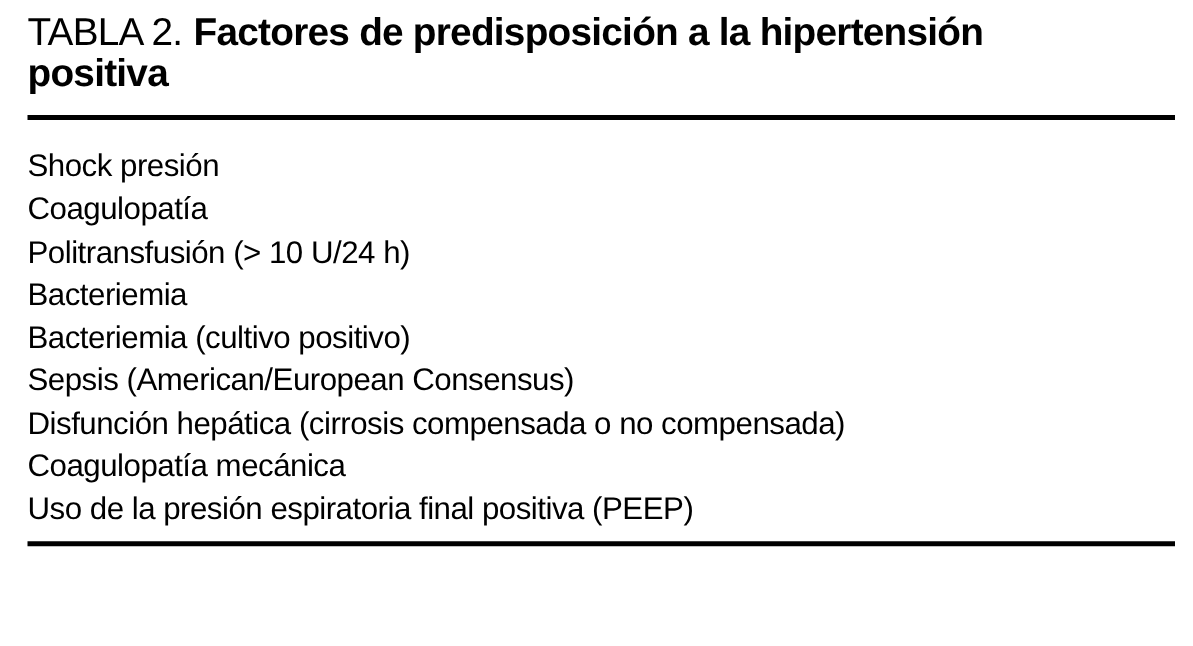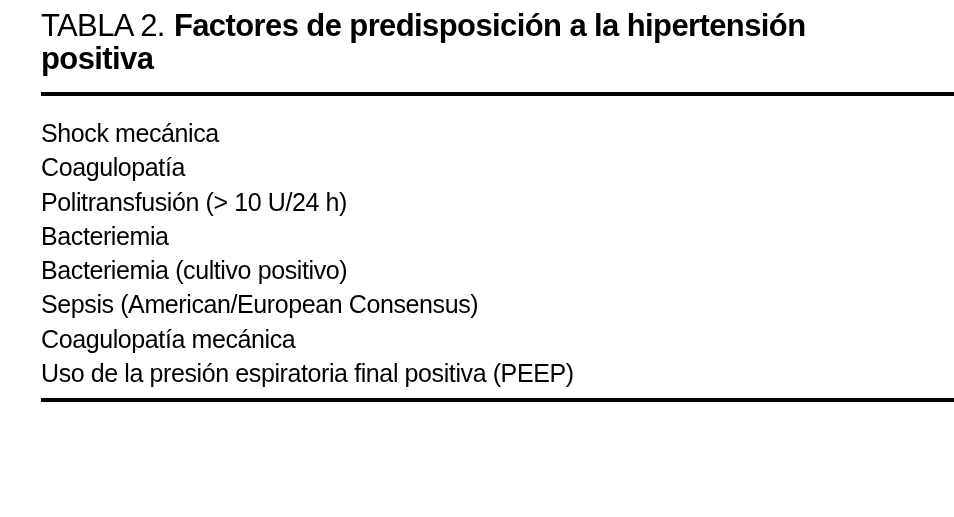--- a/index.html
+++ b/index.html
@@ -12,21 +12,20 @@
     height: 517px;
     overflow: hidden;
     font-family: "Liberation Sans", "DejaVu Sans", sans-serif;
     color: #000000;
     -webkit-font-smoothing: antialiased;
   }
   .figure {
     padding-left: 22px;
     padding-right: 14px;
     padding-top: 9px;
-    margin-left: 19px;
   }
   
   .caption {
     font-size: 31px;
     line-height: 33px;
     letter-spacing: -0.6px;
     font-stretch: semi-condensed;
     color: #000000;
   }
   .caption-label {
@@ -71,25 +70,26 @@
   <div class="caption">
     <div class="caption-line">
       <span class="caption-label">TABLA 2.</span><span class="caption-title">Factores de predisposición a la hipertensión</span>
     </div>
     <div class="caption-line caption-title">positiva</div>
   </div>
 
   <div class="rule rule-top"></div>
 
   <div class="rows">
-    <div class="row">Shock mecánica</div>
+    <div class="row">Shock presión</div>
     <div class="row">Coagulopatía</div>
     <div class="row">Politransfusión (&gt; 10 U/24 h)</div>
     <div class="row">Bacteriemia</div>
     <div class="row">Bacteriemia (cultivo positivo)</div>
     <div class="row">Sepsis (American/European Consensus)</div>
+    <div class="row">Disfunción hepática (cirrosis compensada o no compensada)</div>
     <div class="row">Coagulopatía mecánica</div>
     <div class="row">Uso de la presión espiratoria final positiva (PEEP)</div>
   </div>
 
   <div class="rule rule-bottom"></div>
 
 </div>
 
 </body></html>

